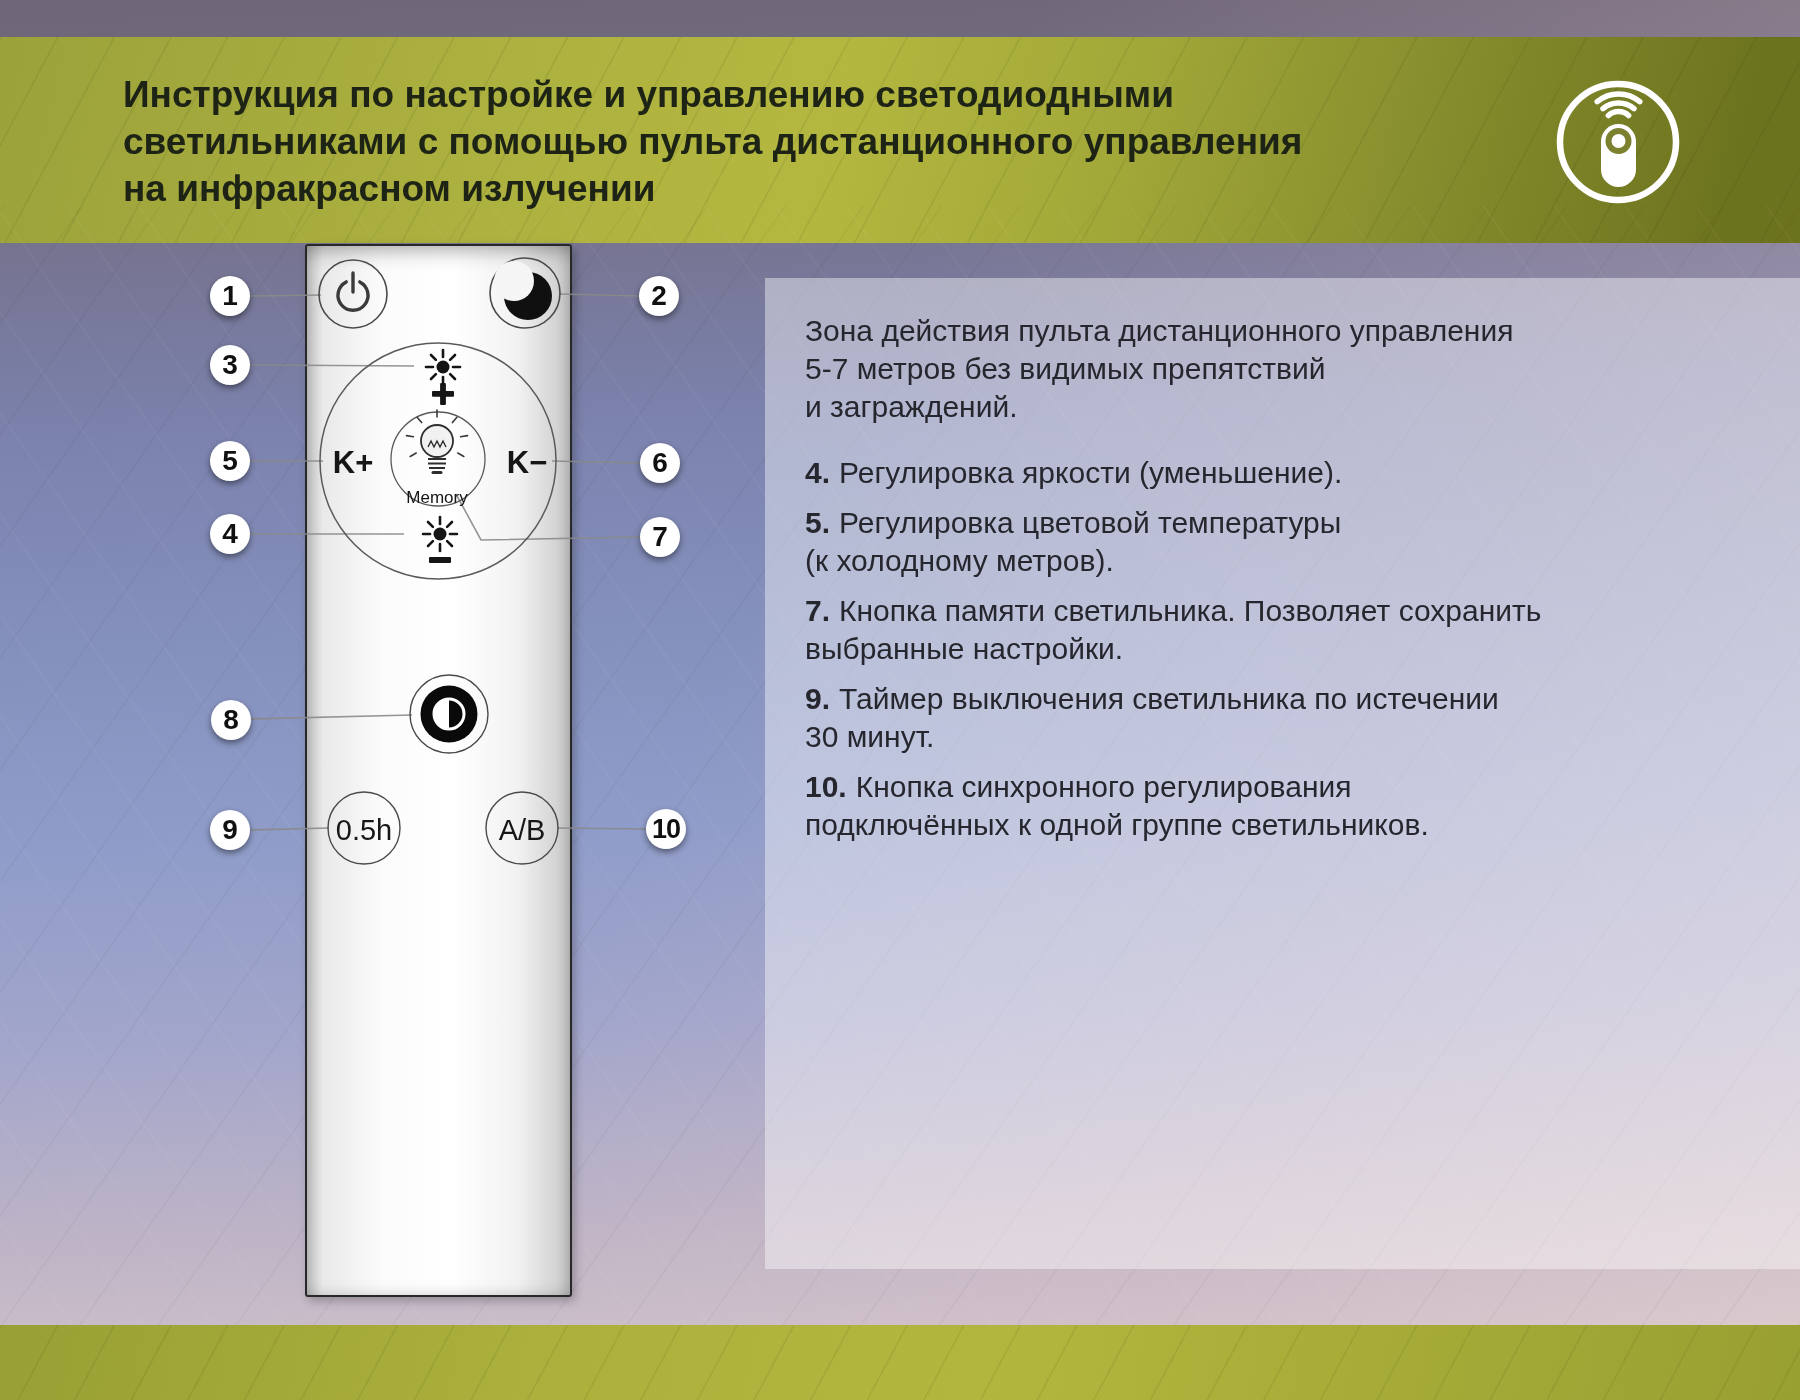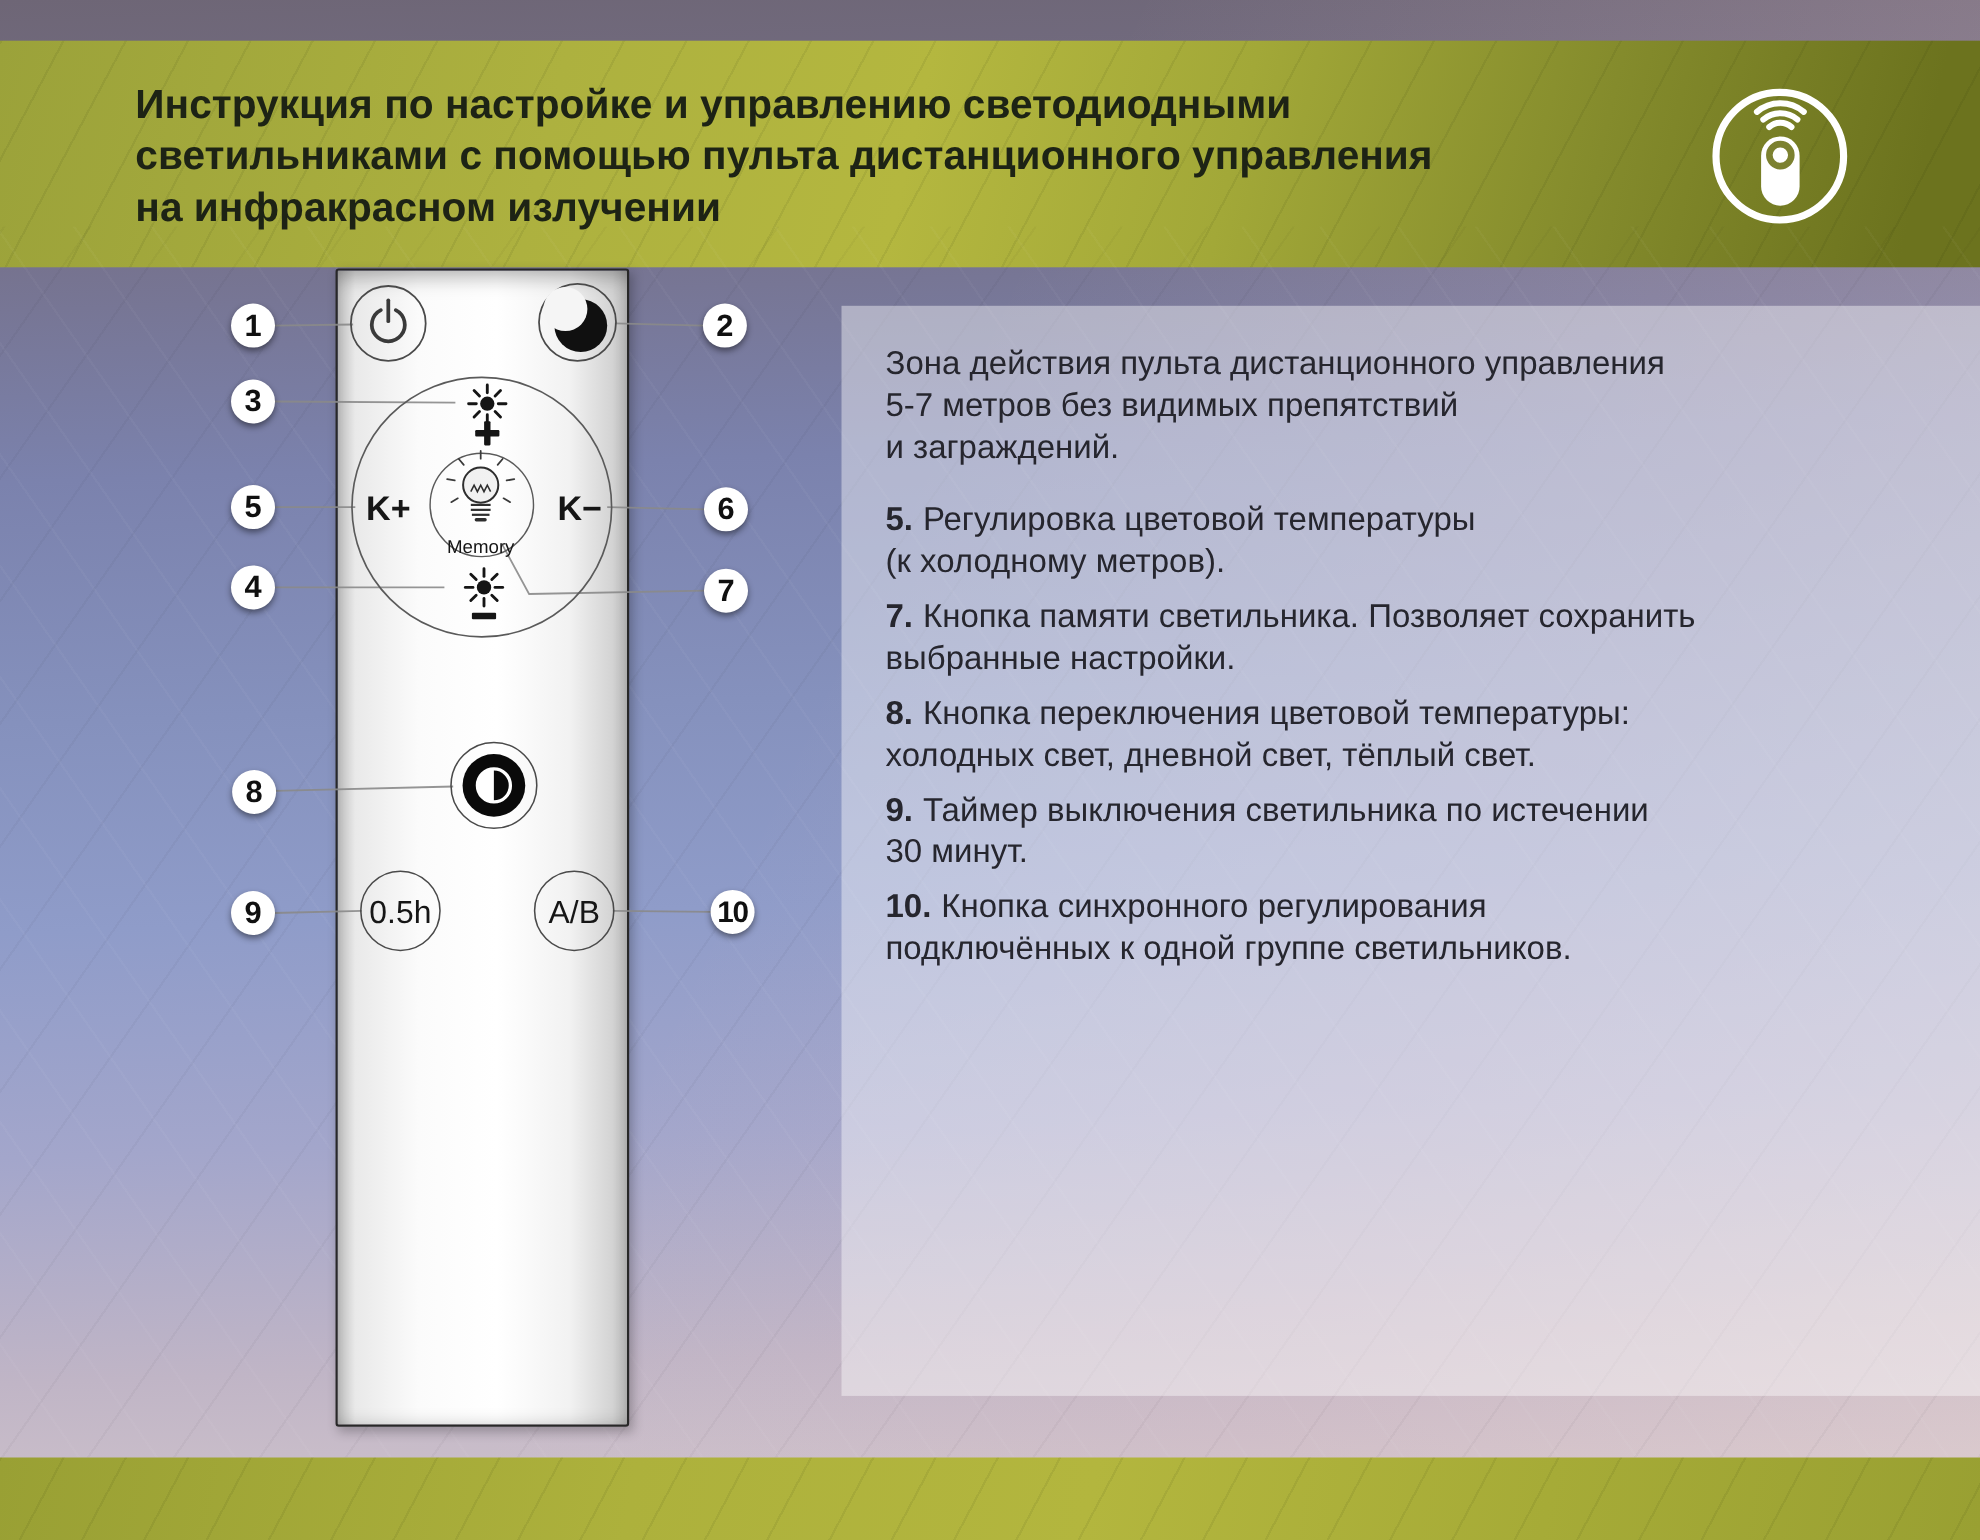--- a/index.html
+++ b/index.html
@@ -63,26 +63,25 @@
       <path d="M 45.2 25.7 A 33 33 0 0 1 87.8 25.7" fill="none" stroke="#ffffff" stroke-width="5.5" stroke-linecap="round"></path>
     </svg>
   </div>
 
   <div class="texture"></div>
 
   <div class="panel">
     <p class="intro">Зона действия пульта дистанционного управления
 5-7 метров без видимых препятствий
 и заграждений.</p>
+    <div class="item"><span class="num">4.</span><span class="txt">Регулировка яркости (уменьшение).</span></div>
     <div class="item"><span class="num">5.</span><span class="txt">Регулировка цветовой температуры
 (к холодному метров).</span></div>
     <div class="item"><span class="num">7.</span><span class="txt">Кнопка памяти светильника. Позволяет сохранить
 выбранные настройки.</span></div>
-    <div class="item"><span class="num">8.</span><span class="txt">Кнопка переключения цветовой температуры:
-холодных свет, дневной свет, тёплый свет.</span></div>
     <div class="item"><span class="num">9.</span><span class="txt">Таймер выключения светильника по истечении
 30 минут.</span></div>
     <div class="item"><span class="num">10.</span><span class="txt">Кнопка синхронного регулирования
 подключённых к одной группе светильников.</span></div>
   </div>
 
   <div class="remote"></div>
 
   <svg class="overlay" width="1800" height="1400" viewBox="0 0 1800 1400">
 

